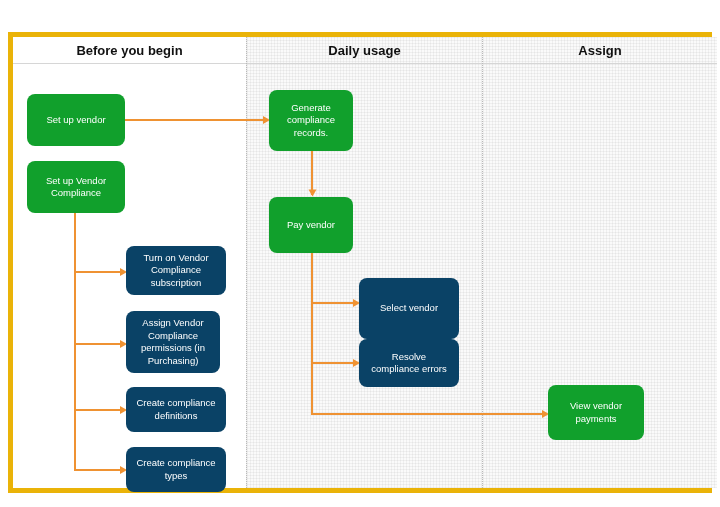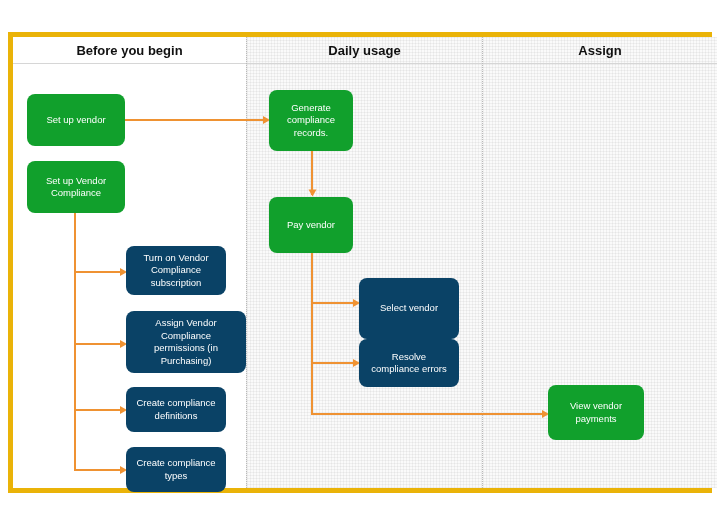--- a/index.html
+++ b/index.html
@@ -162,21 +162,21 @@
 
     <div class="node node-green" style="left:14px; top:57px; width:98px; height:52px;">Set up vendor</div>
 
     <div class="node node-green" style="left:14px; top:124px; width:98px; height:52px;">Set up Vendor
 Compliance</div>
 
     <div class="node node-blue" style="left:113px; top:209px; width:100px; height:49px;">Turn on Vendor
 Compliance
 subscription</div>
 
-    <div class="node node-blue" style="left:113px; top:274px; width:120px; height:62px;">Assign Vendor
+    <div class="node node-blue" style="left:113px; top:274px; width:94px; height:62px;">Assign Vendor
 Compliance
 permissions (in
 Purchasing)</div>
 
     <div class="node node-blue" style="left:113px; top:350px; width:100px; height:45px;">Create compliance
 definitions</div>
 
     <div class="node node-blue" style="left:113px; top:410px; width:100px; height:45px;">Create compliance
 types</div>
 

